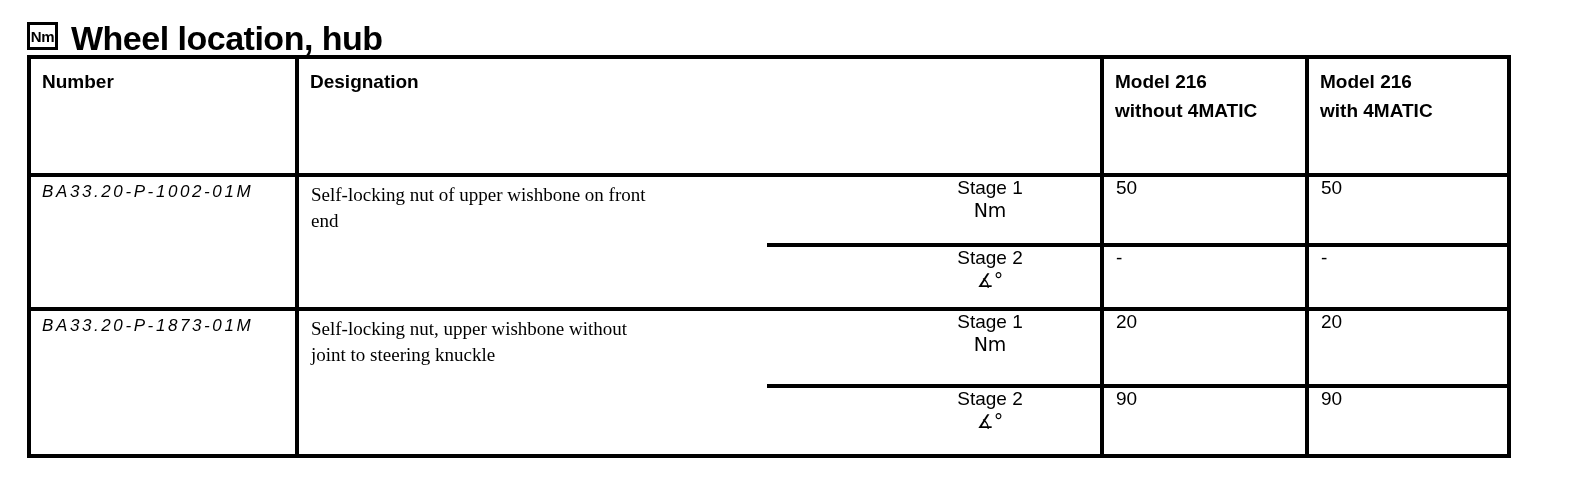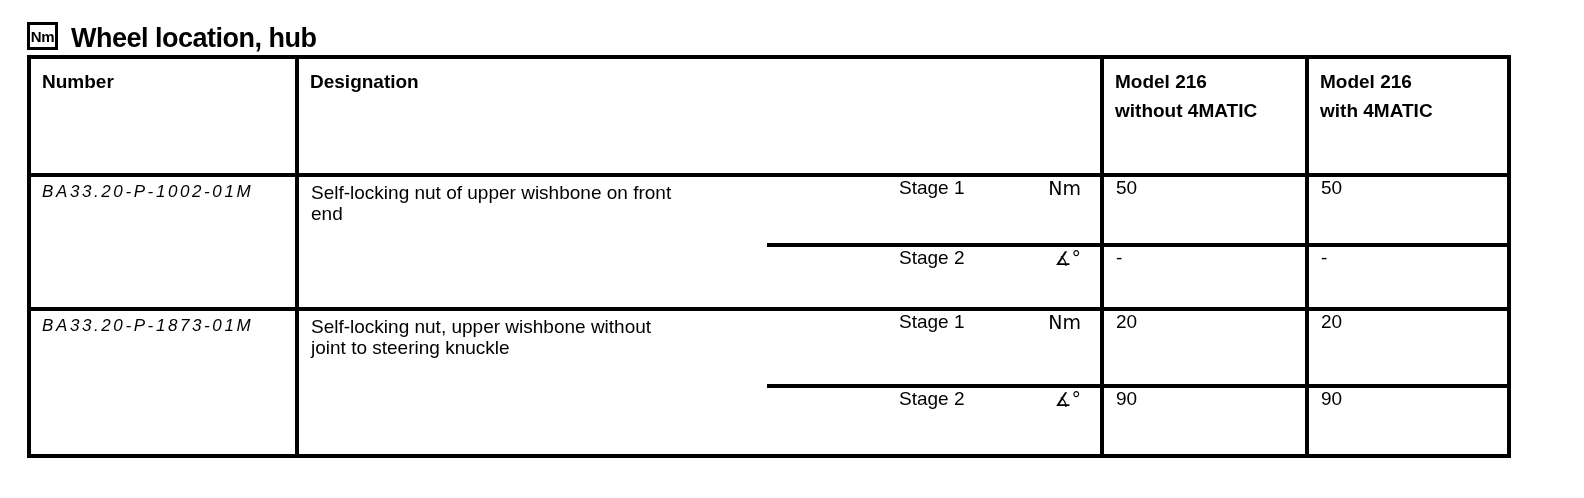--- a/index.html
+++ b/index.html
@@ -33,21 +33,21 @@
     align-items: center;
     justify-content: center;
     font-weight: bold;
     font-size: 15px;
     letter-spacing: -0.3px;
     flex: 0 0 auto;
   }
   .page-title {
     margin-left: 13px;
     margin-top: 2px;
-    font-size: 27px;
+    font-size: 34px;
     line-height: 28px;
     font-weight: bold;
     letter-spacing: -0.5px;
     white-space: nowrap;
   }
 
   
   table.spec-table {
     position: absolute;
     left: 27px;
@@ -86,30 +86,32 @@
 
   td.num {
     font-size: 17px;
     letter-spacing: 2.6px;
     padding: 5px 4px 0 11px;
     white-space: nowrap;
     font-style: italic;
   }
   td.desc {
     padding: 5px 10px 0 12px;
-    line-height: 21px;
+    line-height: 26px;
     white-space: pre-line;
+    font-family: Liberation Serif, serif;
   }
   td.stage {
     padding: 0 19px 0 132px;
   }
   td.stage .stage-flex {
     display: flex;
     justify-content: space-between;
     align-items: center;
+    flex-direction: column;
   }
   td.val {
     padding-left: 12px;
   }
   .padS1 { padding-top: 5px; }
   .padS2 { padding-top: 13px; }
   .unit {
     font-family: "DejaVu Sans", "Liberation Sans", sans-serif;
   }
 </style>

